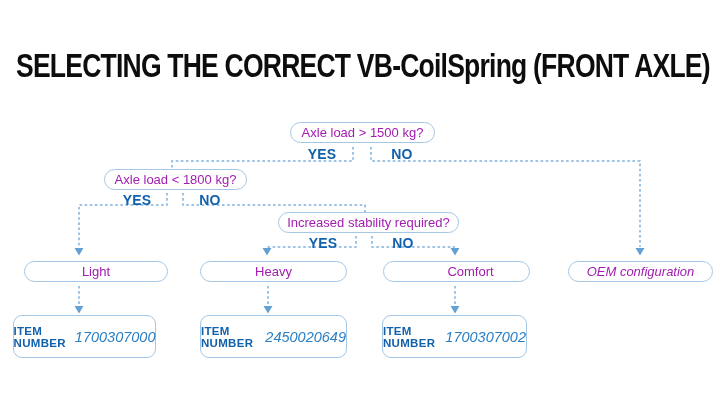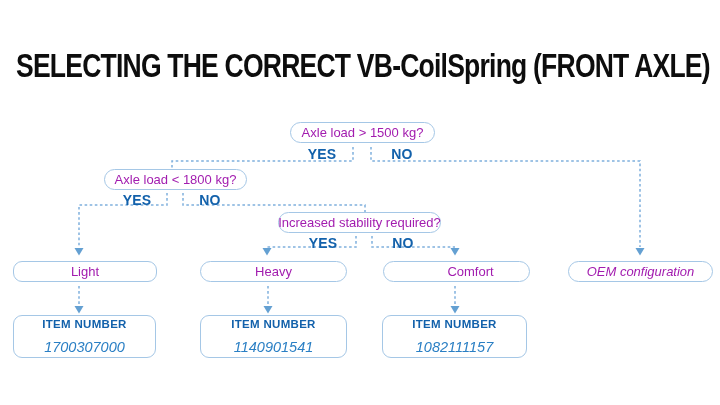--- a/index.html
+++ b/index.html
@@ -18,21 +18,21 @@
     display:flex;align-items:center;justify-content:center;
     font-size:13px;color:#a21caf;white-space:nowrap;
   }
   .ynlabel{
     position:absolute;width:64px;text-align:center;
     font-size:14px;font-weight:700;color:#1261ab;letter-spacing:.2px;
   }
   .itembox{
     position:absolute;box-sizing:border-box;height:43px;
     border:1.5px solid #a5c7e6;border-radius:9px;background:#fff;
-    display:flex;flex-direction:column;align-items:center;justify-content:center;
+    display:flex;flex-direction:row;align-items:center;justify-content:center;
     gap:9px;
   }
   .itembox .ihead{font-size:11.5px;font-weight:700;color:#1261ab;letter-spacing:.3px;}
   .itembox .inum{font-size:14.5px;color:#2a7fc4;font-style:italic;}
   svg.connectors{position:absolute;left:0;top:0;pointer-events:none;}
   svg .dash{fill:none;stroke:#7fb0dd;stroke-width:1.5;stroke-dasharray:2.6 2.5;}
   svg .arrow{fill:#64a0d2;stroke:none;}
 </style>
 </head>
 <body>
@@ -74,45 +74,45 @@
   </div>
   <div class="ynlabel" style="left:290px;top:146px;">YES</div>
   <div class="ynlabel" style="left:370px;top:146px;">NO</div>
 
   <div class="pill" style="left:104px;top:169px;width:143px;text-align:right;">
     <span>Axle load &lt; 1800 kg?</span>
   </div>
   <div class="ynlabel" style="left:105px;top:192px;">YES</div>
   <div class="ynlabel" style="left:178px;top:192px;">NO</div>
 
-  <div class="pill" style="left:278px;top:212px;width:163px;">
+  <div class="pill" style="left:278px;top:212px;width:181px;">
     <span>Increased stability required?</span>
   </div>
   <div class="ynlabel" style="left:291px;top:235px;">YES</div>
   <div class="ynlabel" style="left:371px;top:235px;">NO</div>
 
-  <div class="pill" style="left:13px;top:261px;width:144px;border-radius:9px;">
+  <div class="pill" style="left:24px;top:261px;width:144px;">
     <span>Light</span>
   </div>
   <div class="pill" style="left:200px;top:261px;width:147px;">
     <span>Heavy</span>
   </div>
   <div class="pill" style="left:383px;top:261px;width:147px;padding-left:28px;">
     <span>Comfort</span>
   </div>
   <div class="pill" style="left:568px;top:261px;width:145px;font-style:italic;">
     <span>OEM configuration</span>
   </div>
 
   <div class="itembox" style="left:13px;top:315px;width:143px;">
     <div class="ihead">ITEM NUMBER</div>
     <div class="inum">1700307000</div>
   </div>
   <div class="itembox" style="left:200px;top:315px;width:147px;">
     <div class="ihead">ITEM NUMBER</div>
-    <div class="inum">1140901541</div>
+    <div class="inum">2450020649</div>
   </div>
   <div class="itembox" style="left:382px;top:315px;width:145px;">
     <div class="ihead">ITEM NUMBER</div>
-    <div class="inum">1082111157</div>
+    <div class="inum">1700307002</div>
   </div>
 
 </div>
 
 </body></html>

